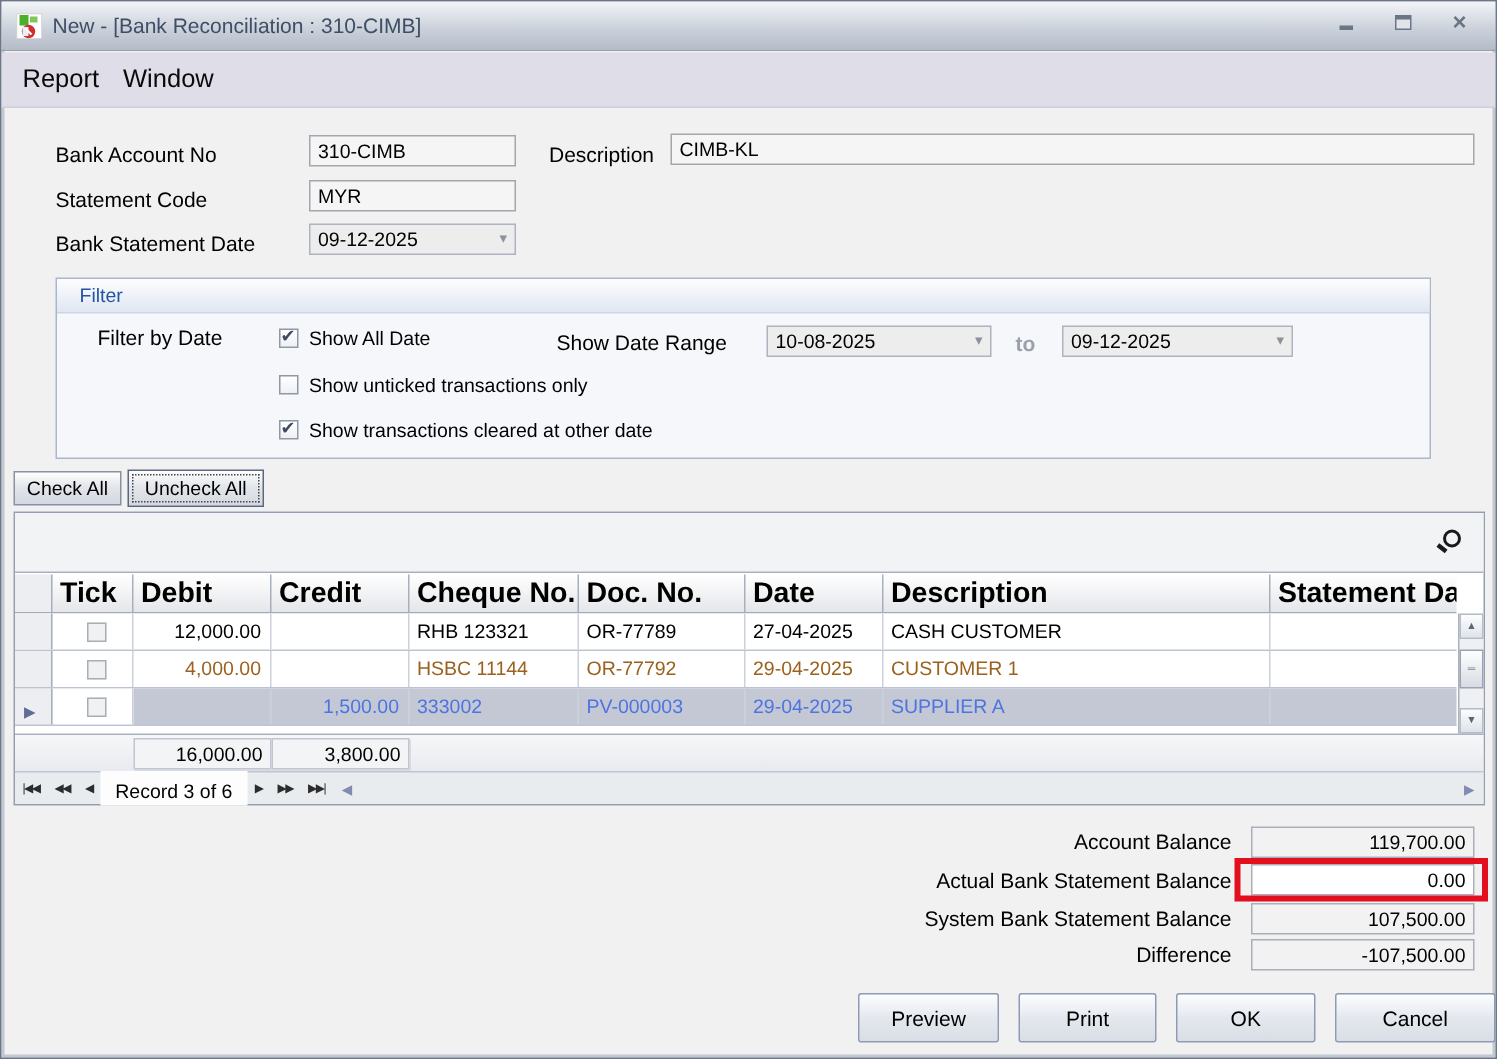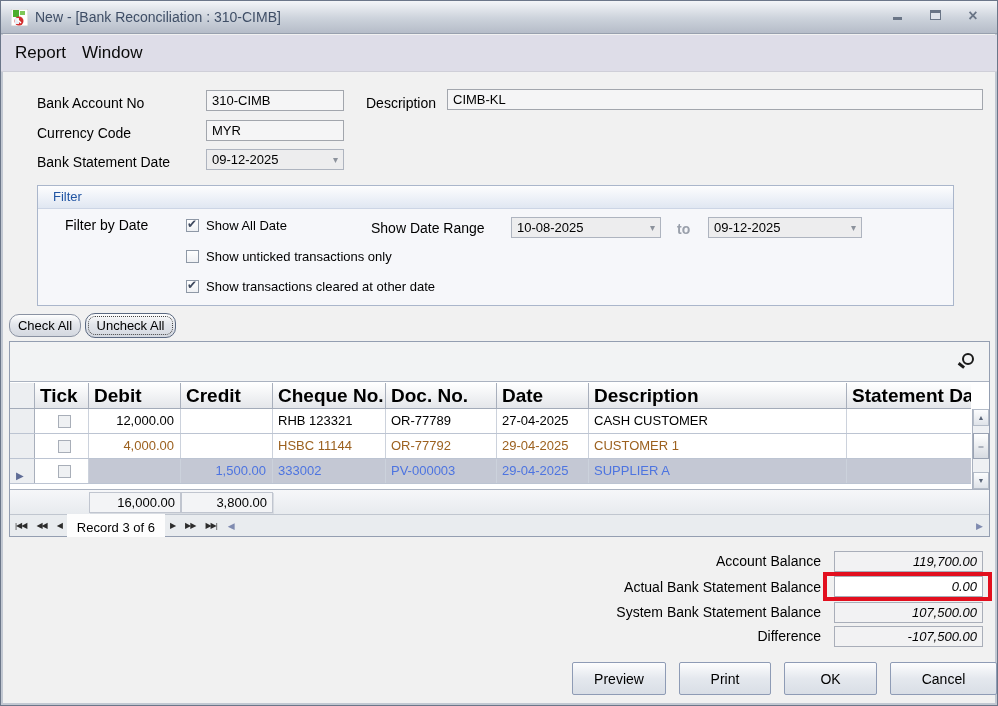--- a/index.html
+++ b/index.html
@@ -52,21 +52,21 @@
     position:absolute; width:13px; height:13px; border:1px solid #8e98a6;
     background:linear-gradient(#ffffff,#eef0f3);
   }
   .checkbox[data-checked="true"]::after {
     content:"✔"; position:absolute; left:0px; top:-3px; font-size:12px; color:#3f4a5f;
   }
   .cb-label { position:absolute; font-size:13px; color:#000; white-space:nowrap; }
   .muted { color:#9aa0ab;font-weight:bold; }
   
   .btn {
-    position:absolute; border:1px solid #8a92a2; border-radius:10px;
+    position:absolute; border:1px solid #8a92a2; border-radius:0;
     background:linear-gradient(#fefefe,#e3e6eb 45%, #d4d8e0);
     font-size:13px; color:#000; text-align:center; cursor:default;
     display:flex; align-items:center; justify-content:center;
     font-family:"Liberation Sans", sans-serif;
   }
   .btn.focused { outline:1px dotted #444; outline-offset:-4px; border-color:#5a6880; }
   
   .grid {
     position:absolute; left:8px; top:340px; width:981px; height:196px;
     border:1px solid #949eb1; background:#fff;
@@ -123,21 +123,21 @@
   .vs-btn { position:absolute; left:0; width:16px; height:17px; text-align:center; font-size:7px; color:#5a6578;
     line-height:16px; background:linear-gradient(#fcfdfe,#dfe3e9); border:1px solid #b4bcc8; }
   .vs-up { top:0; } .vs-down { bottom:0; }
   .vs-thumb { position:absolute; left:0; top:24px; width:16px; height:26px;
     background:linear-gradient(#ffffff,#d7dbe2); border:1px solid #9aa3b3;
     display:flex; align-items:center; justify-content:center; font-size:7px; color:#7b8494; letter-spacing:0; }
   
   .sum-label { position:absolute; left:520px; width:300px; text-align:right; font-size:14px; color:#000; }
   .sum-box {
     position:absolute; left:833px; width:149px; height:21px; border:1px solid #a9aeb9;
-    background:#f2f2f3; font-size:13px; line-height:19px; text-align:right; padding-right:5px;font-style:italic;
+    background:#f2f2f3; font-size:13px; line-height:19px; text-align:right; padding-right:5px;
   }
   .sum-box.editable { background:#ffffff; }
   .red-rect { position:absolute; left:822px; top:571px; width:169px; height:29px; border:4px solid #e20f1e; z-index:5; pointer-events:none; }
   
   .btn-big {
     position:absolute; top:661px; height:33px; border:1px solid #8e9bb5; border-radius:2px;
     background:linear-gradient(#fdfdfe,#e4e8ee 50%, #d9dee6);
     font-size:14px; display:flex; align-items:center; justify-content:center;
   }
 </style>
@@ -167,21 +167,21 @@
     <span class="menu-item">Report</span>
     <span class="menu-item">Window</span>
   </div>
 
   <span class="lbl" style="left:36px; top:94px;">Bank Account No</span>
   <div class="tbox" style="left:205px; top:89px; width:138px;">310-CIMB</div>
 
   <span class="lbl" style="left:365px; top:94px;">Description</span>
   <div class="tbox" style="left:446px; top:88px; width:536px;">CIMB-KL</div>
 
-  <span class="lbl" style="left:36px; top:124px;">Currency Code</span>
+  <span class="lbl" style="left:36px; top:124px;">Statement Code</span>
   <div class="tbox" style="left:205px; top:119px; width:138px;">MYR</div>
 
   <span class="lbl" style="left:36px; top:153px;">Bank Statement Date</span>
   <div class="tbox combo" style="left:205px; top:148px; width:138px;">
     <span>09-12-2025</span>
     <span class="arrow">▾</span>
   </div>
 
   <div class="groupbox">
     <div class="group-header">Filter</div>

